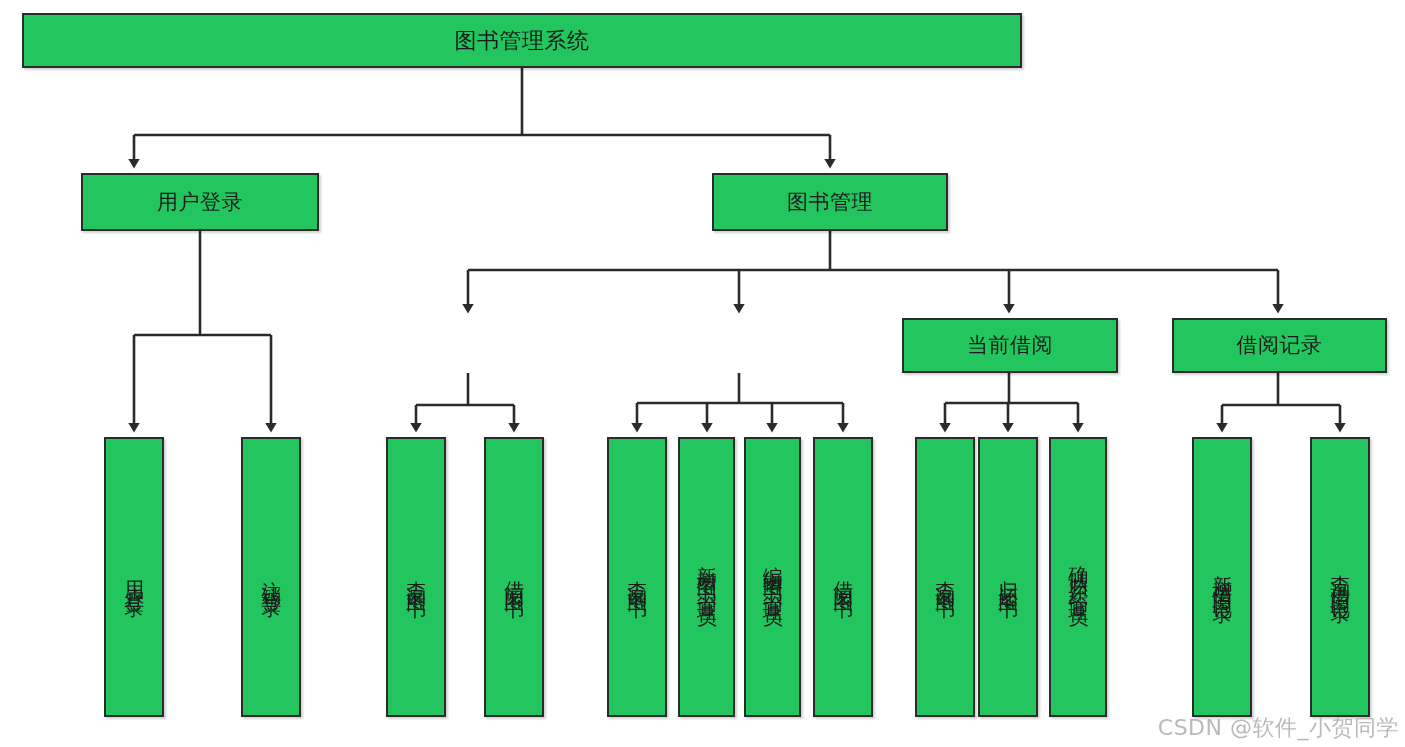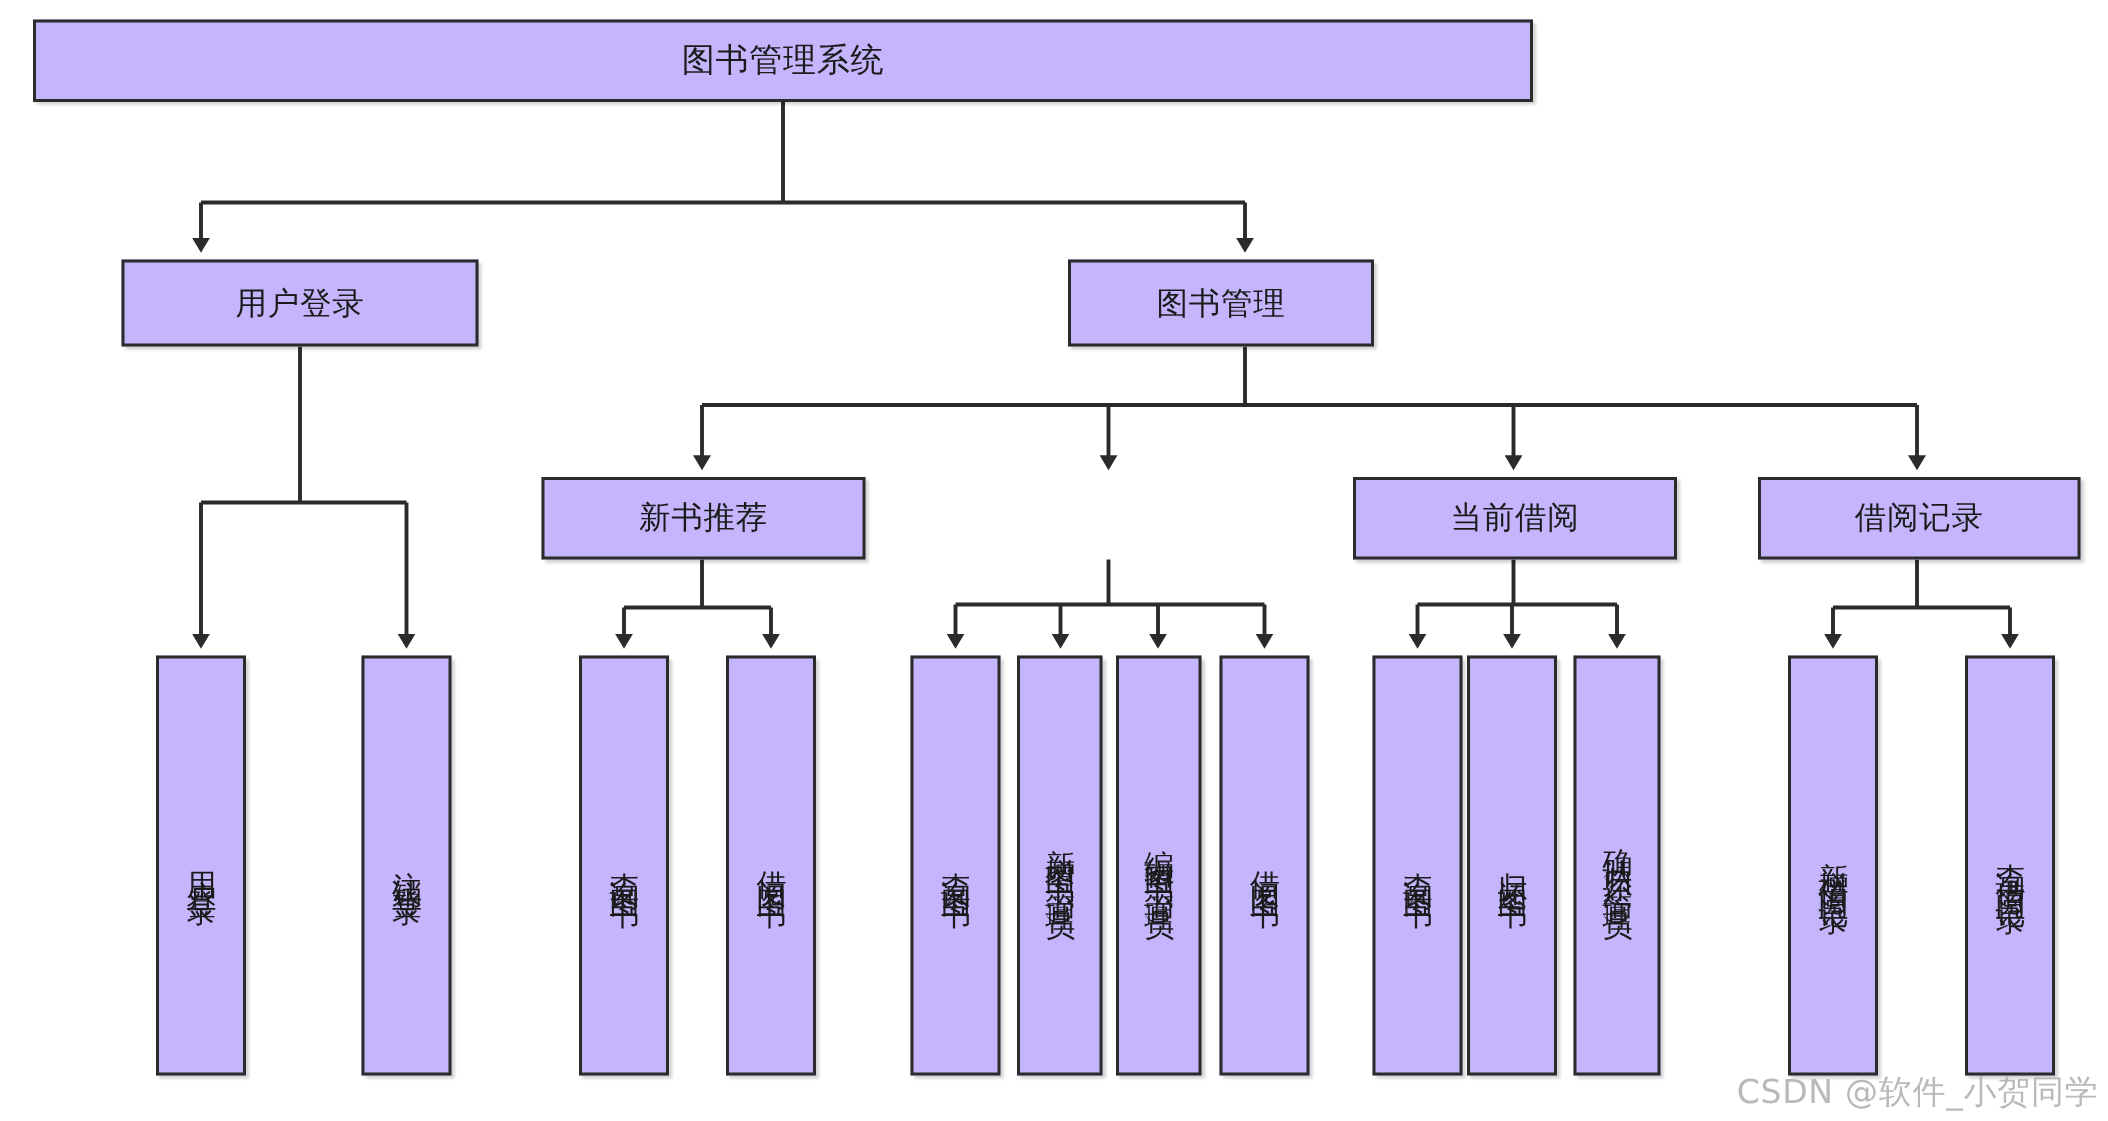--- a/index.html
+++ b/index.html
@@ -20,21 +20,21 @@
   #edge-layer {
     position: absolute;
     left: 0;
     top: 0;
     width: 1405px;
     height: 747px;
   }
   .node {
     position: absolute;
     box-sizing: border-box;
-    background: #c4b5fd;
+    background: #22c55e;
     border: 2px solid #2b2b2b;
     box-shadow: 2px 2px 2px rgba(0,0,0,0.18);
     display: flex;
     align-items: center;
     justify-content: center;
     z-index: 2;
   }
   .node-label {
     color: #1b1b1b;
     font-size: 21px;
@@ -119,27 +119,24 @@
     </g>
   </svg>
 
   <div class="node root" style="left:22px; top:13px; width:1000px; height:55px;">
     <span class="node-label">图书管理系统</span>
   </div>
 
   <div class="node" style="left:81px; top:173px; width:238px; height:58px;">
     <span class="node-label">用户登录</span>
   </div>
-  <div class="node" style="left:712px; top:173px; width:204px; height:58px;">
+  <div class="node" style="left:712px; top:173px; width:236px; height:58px;">
     <span class="node-label">图书管理</span>
   </div>
 
-  <div class="node" style="left:361px; top:318px; width:216px; height:55px;">
-    <span class="node-label">新书推荐</span>
-  </div>
   <div class="node" style="left:1172px; top:318px; width:215px; height:55px;">
     <span class="node-label">借阅记录</span>
   </div>
   <div class="node" style="left:902px; top:318px; width:216px; height:55px;">
     <span class="node-label">当前借阅</span>
   </div>
 
   <div class="node vertical" style="left:104px; top:437px; width:60px; height:280px;">
     <span class="node-label">用户登录</span>
   </div>

